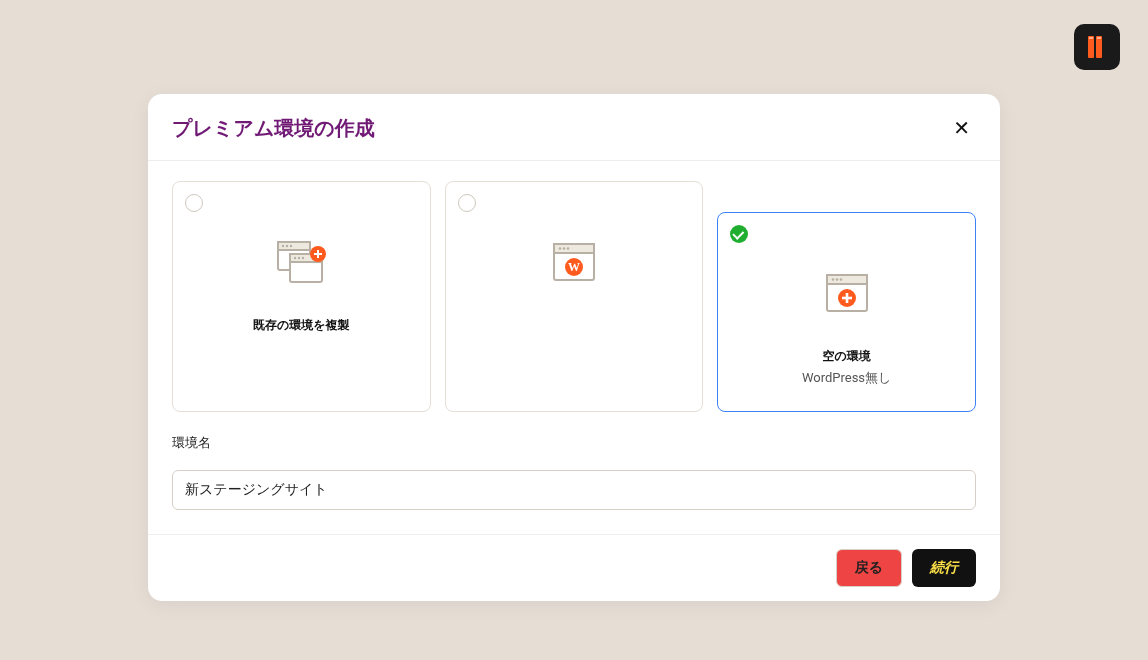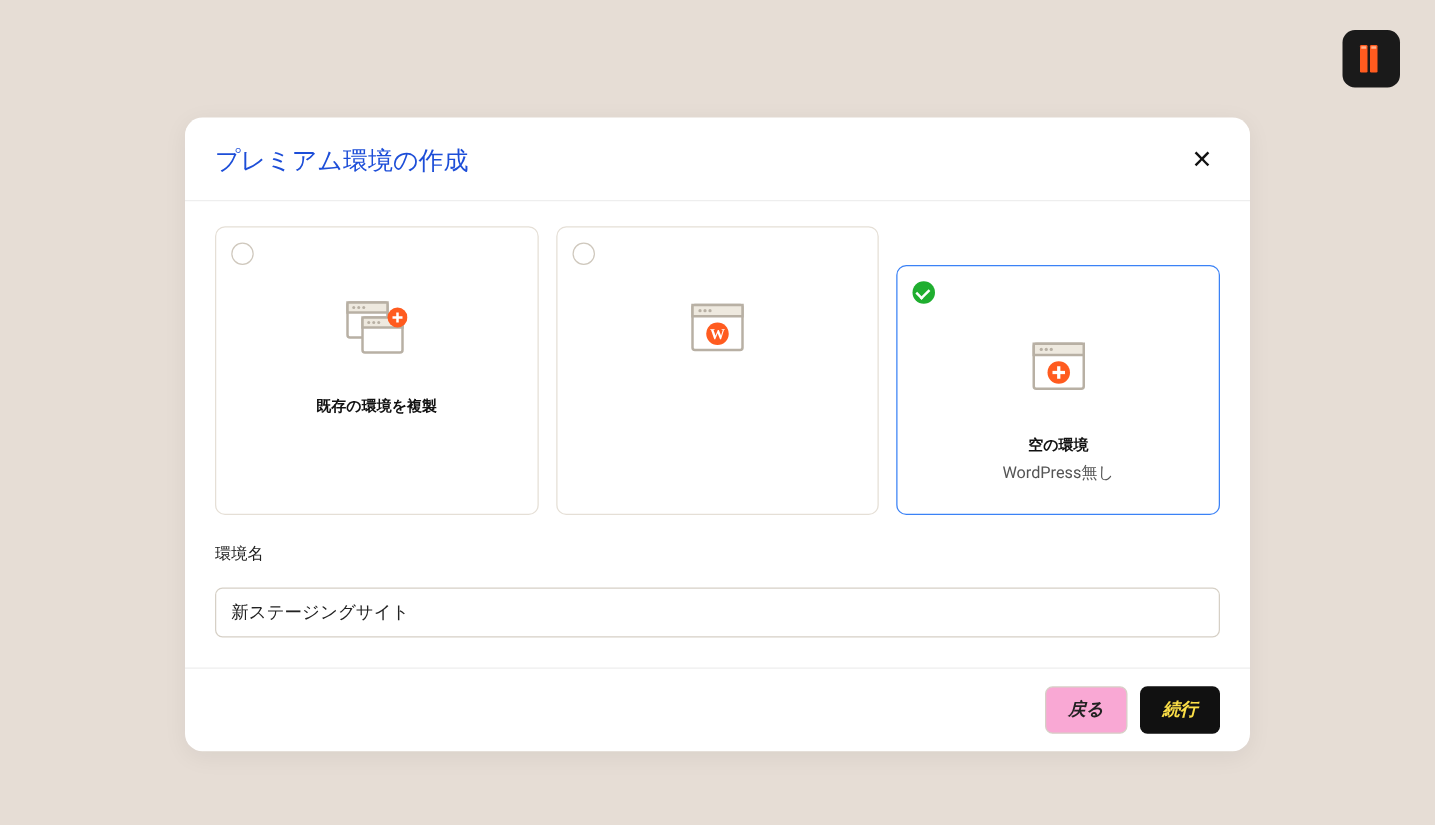--- a/index.html
+++ b/index.html
@@ -38,22 +38,22 @@
   }
   .modal-header {
     display: flex;
     align-items: center;
     justify-content: space-between;
     padding: 20px 24px 18px 24px;
     border-bottom: 1px solid #eee;
   }
   .modal-title {
     font-size: 20px;
-    font-weight: 400;
-    color: #1d4ed8;
+    font-weight: 700;
+    color: #701a75;
     text-align: right;
   }
   .close-btn {
     background: none;
     border: none;
     font-size: 20px;
     line-height: 1;
     color: #111;
     cursor: pointer;
     padding: 4px 6px;
@@ -158,24 +158,23 @@
   .btn {
     height: 38px;
     padding: 0 18px;
     border-radius: 6px;
     font-size: 14px;
     font-weight: 600;
     cursor: pointer;
     border: none;
   }
   .btn-secondary {
-    background: #f9a8d4;
+    background: #ef4444;
     border: 1px solid #d6d0c6;
     color: #222;
-    font-style: italic;
   }
   .btn-primary {
     background: #111;
     color: #fde047;
     font-style: italic;
   }
 </style>
 </head>
 <body>
 

